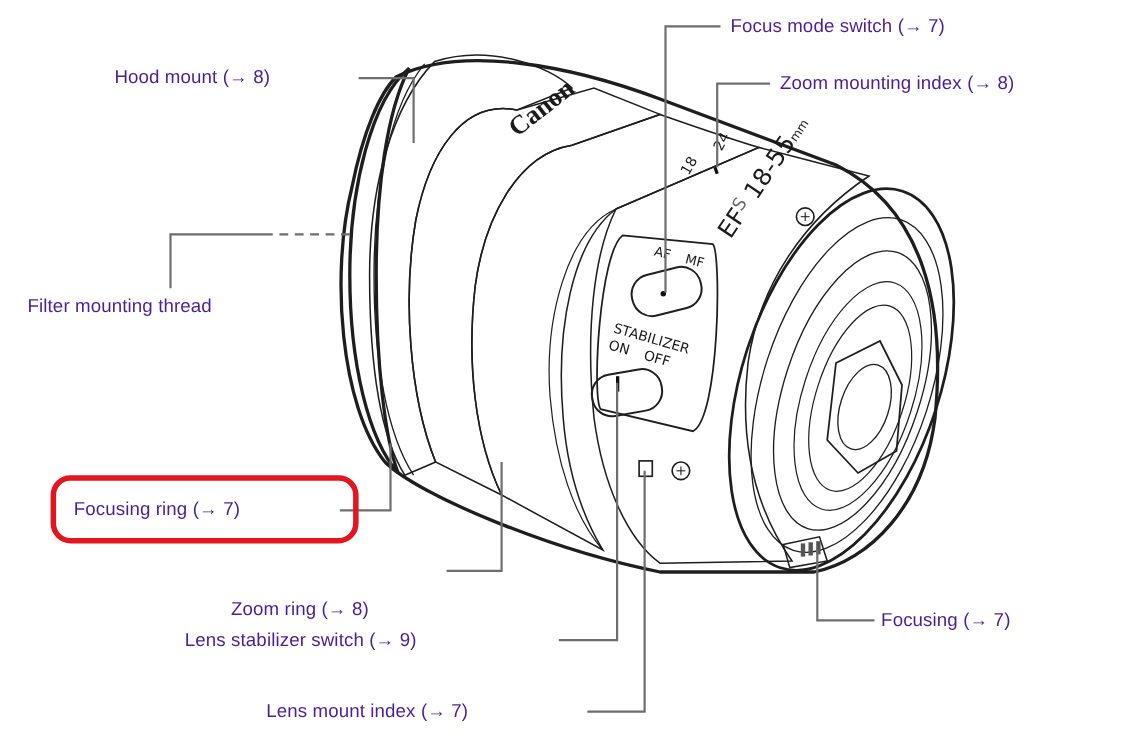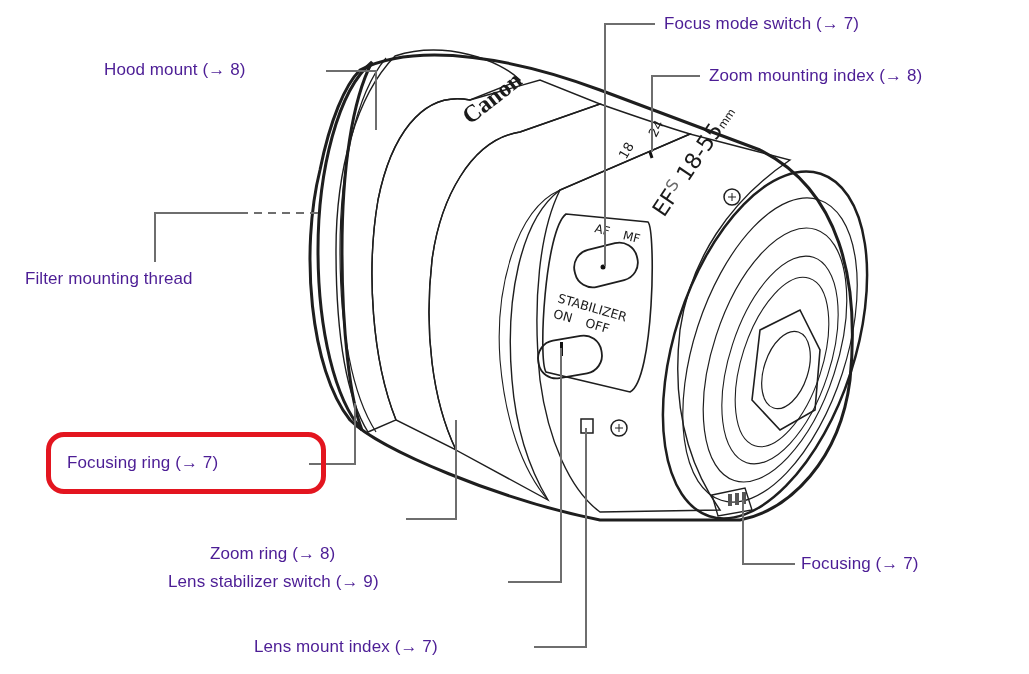--- a/index.html
+++ b/index.html
@@ -169,21 +169,21 @@
 <div class="label" style="left:210px; top:505px;margin-top:35px;">
   <span>Zoom ring</span>
   <span class="ref">(→ 8)</span>
 </div>
 
 <div class="label" style="left:168px; top:568px;">
   <span>Lens stabilizer switch</span>
   <span class="ref">(→ 9)</span>
 </div>
 
-<div class="label" style="left:254px; top:633px;">
+<div class="label" style="left:242px; top:633px;">
   <span>Lens mount index</span>
   <span class="ref">(→ 7)</span>
 </div>
 
 <div class="label" style="left:801px; top:550px;">
   <span>Focusing</span>
   <span class="ref">(→ 7)</span>
 </div>
 
 </body></html>

